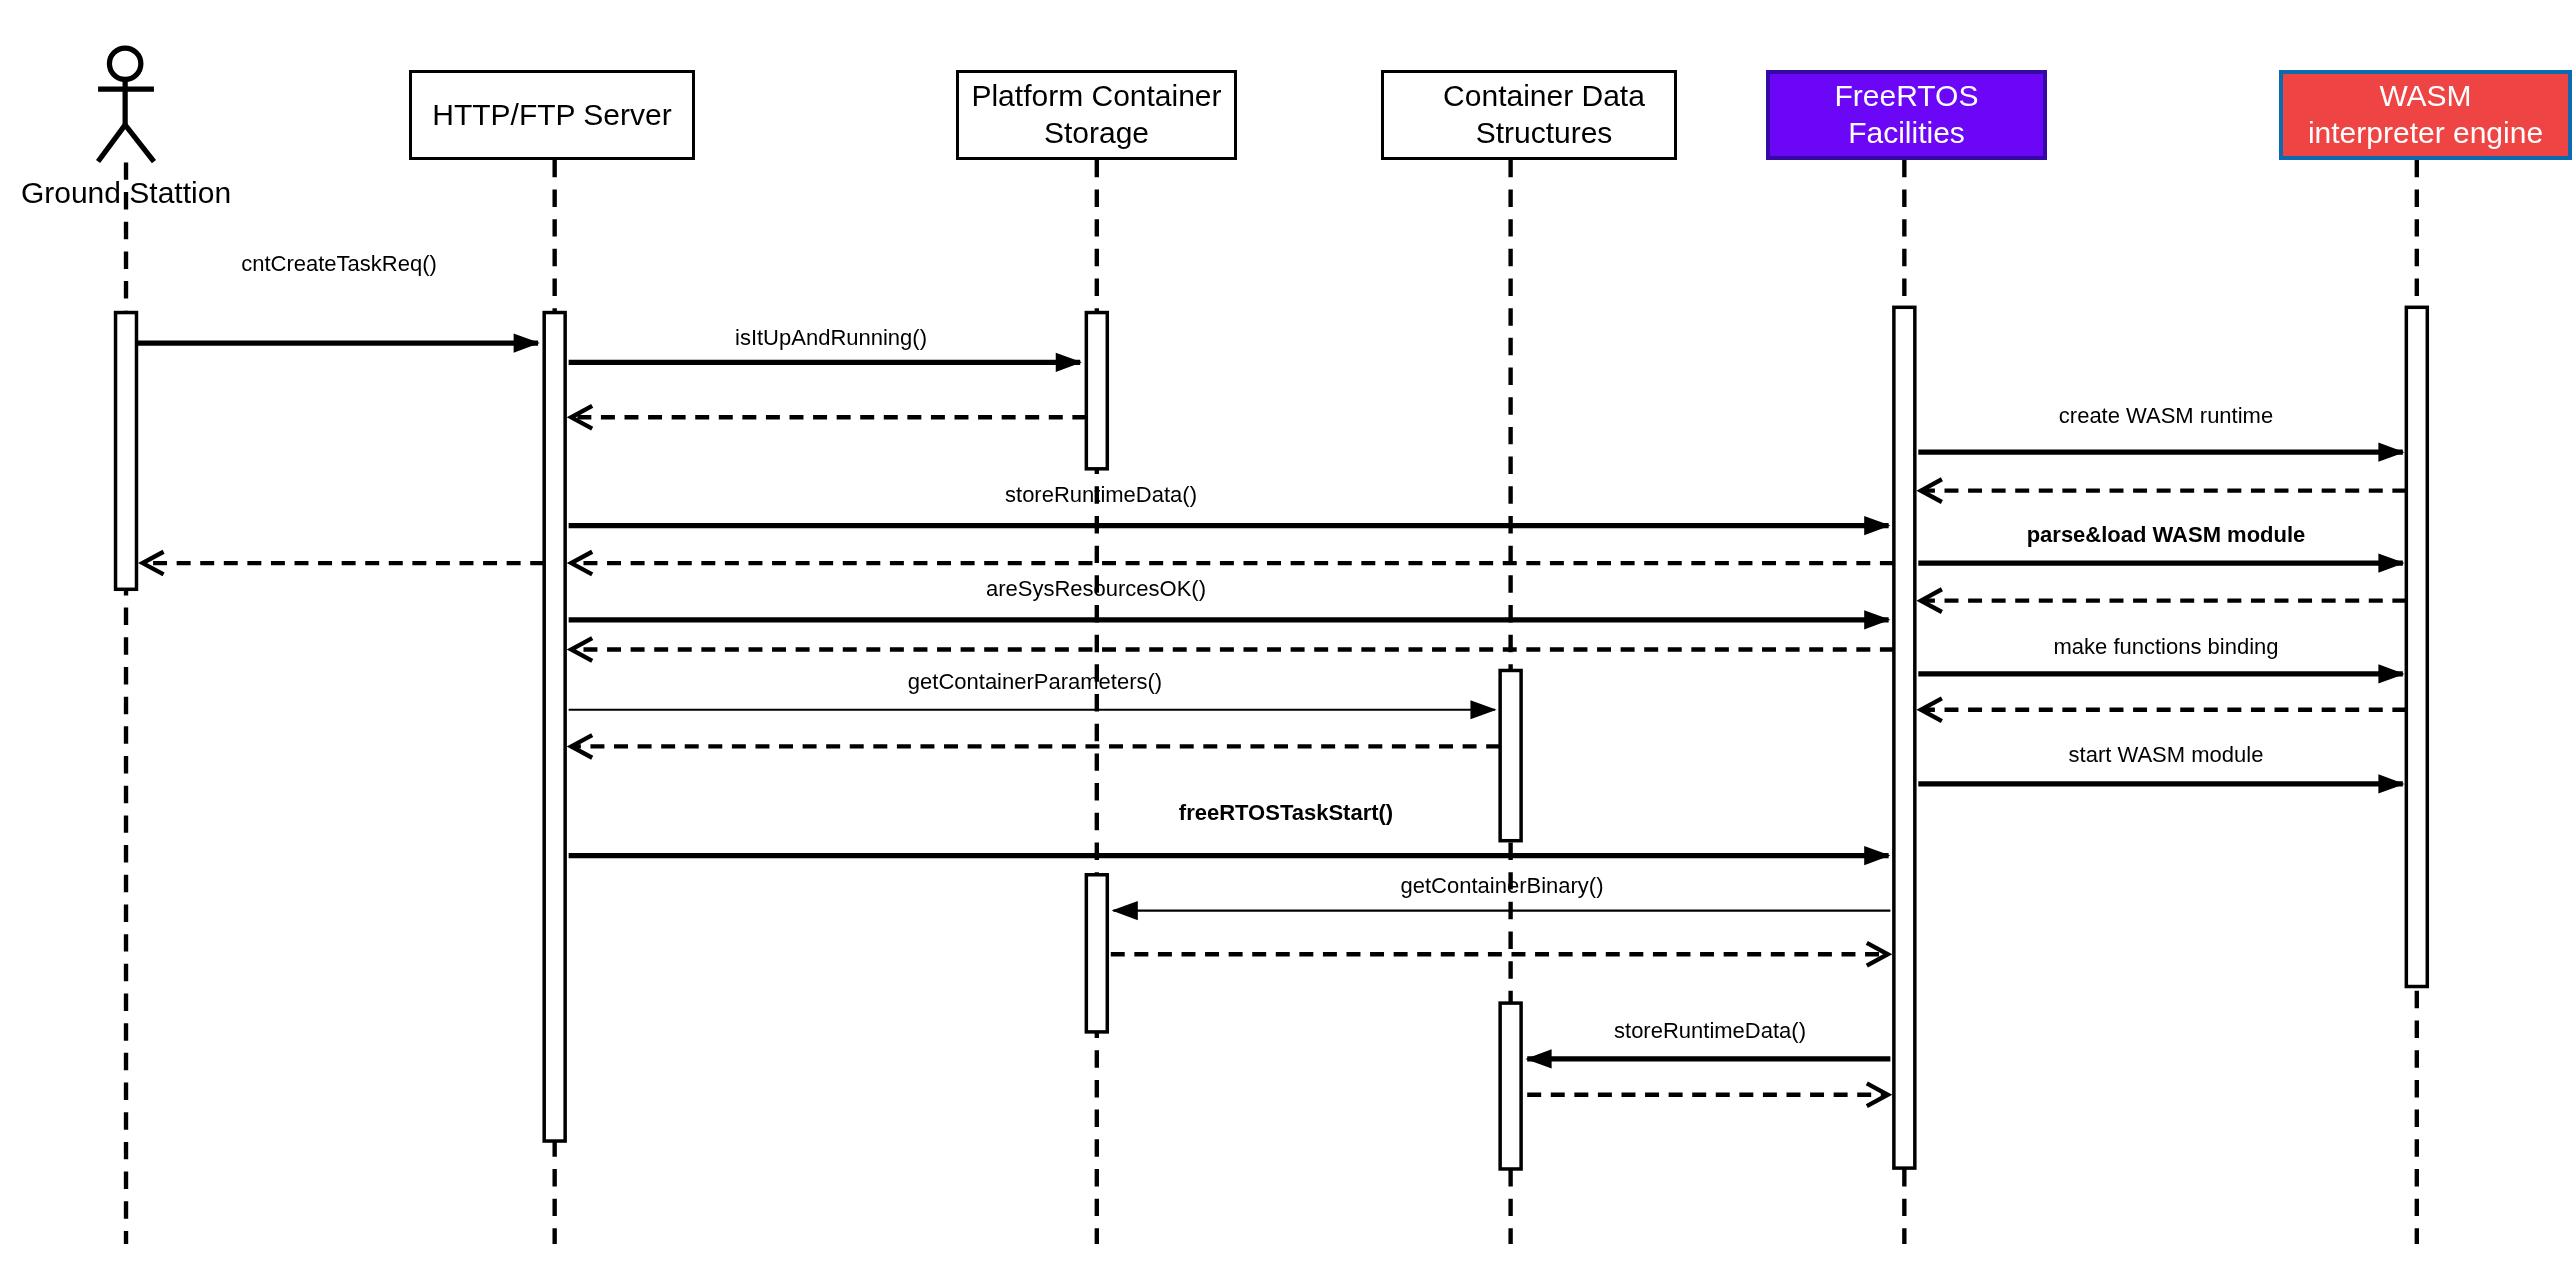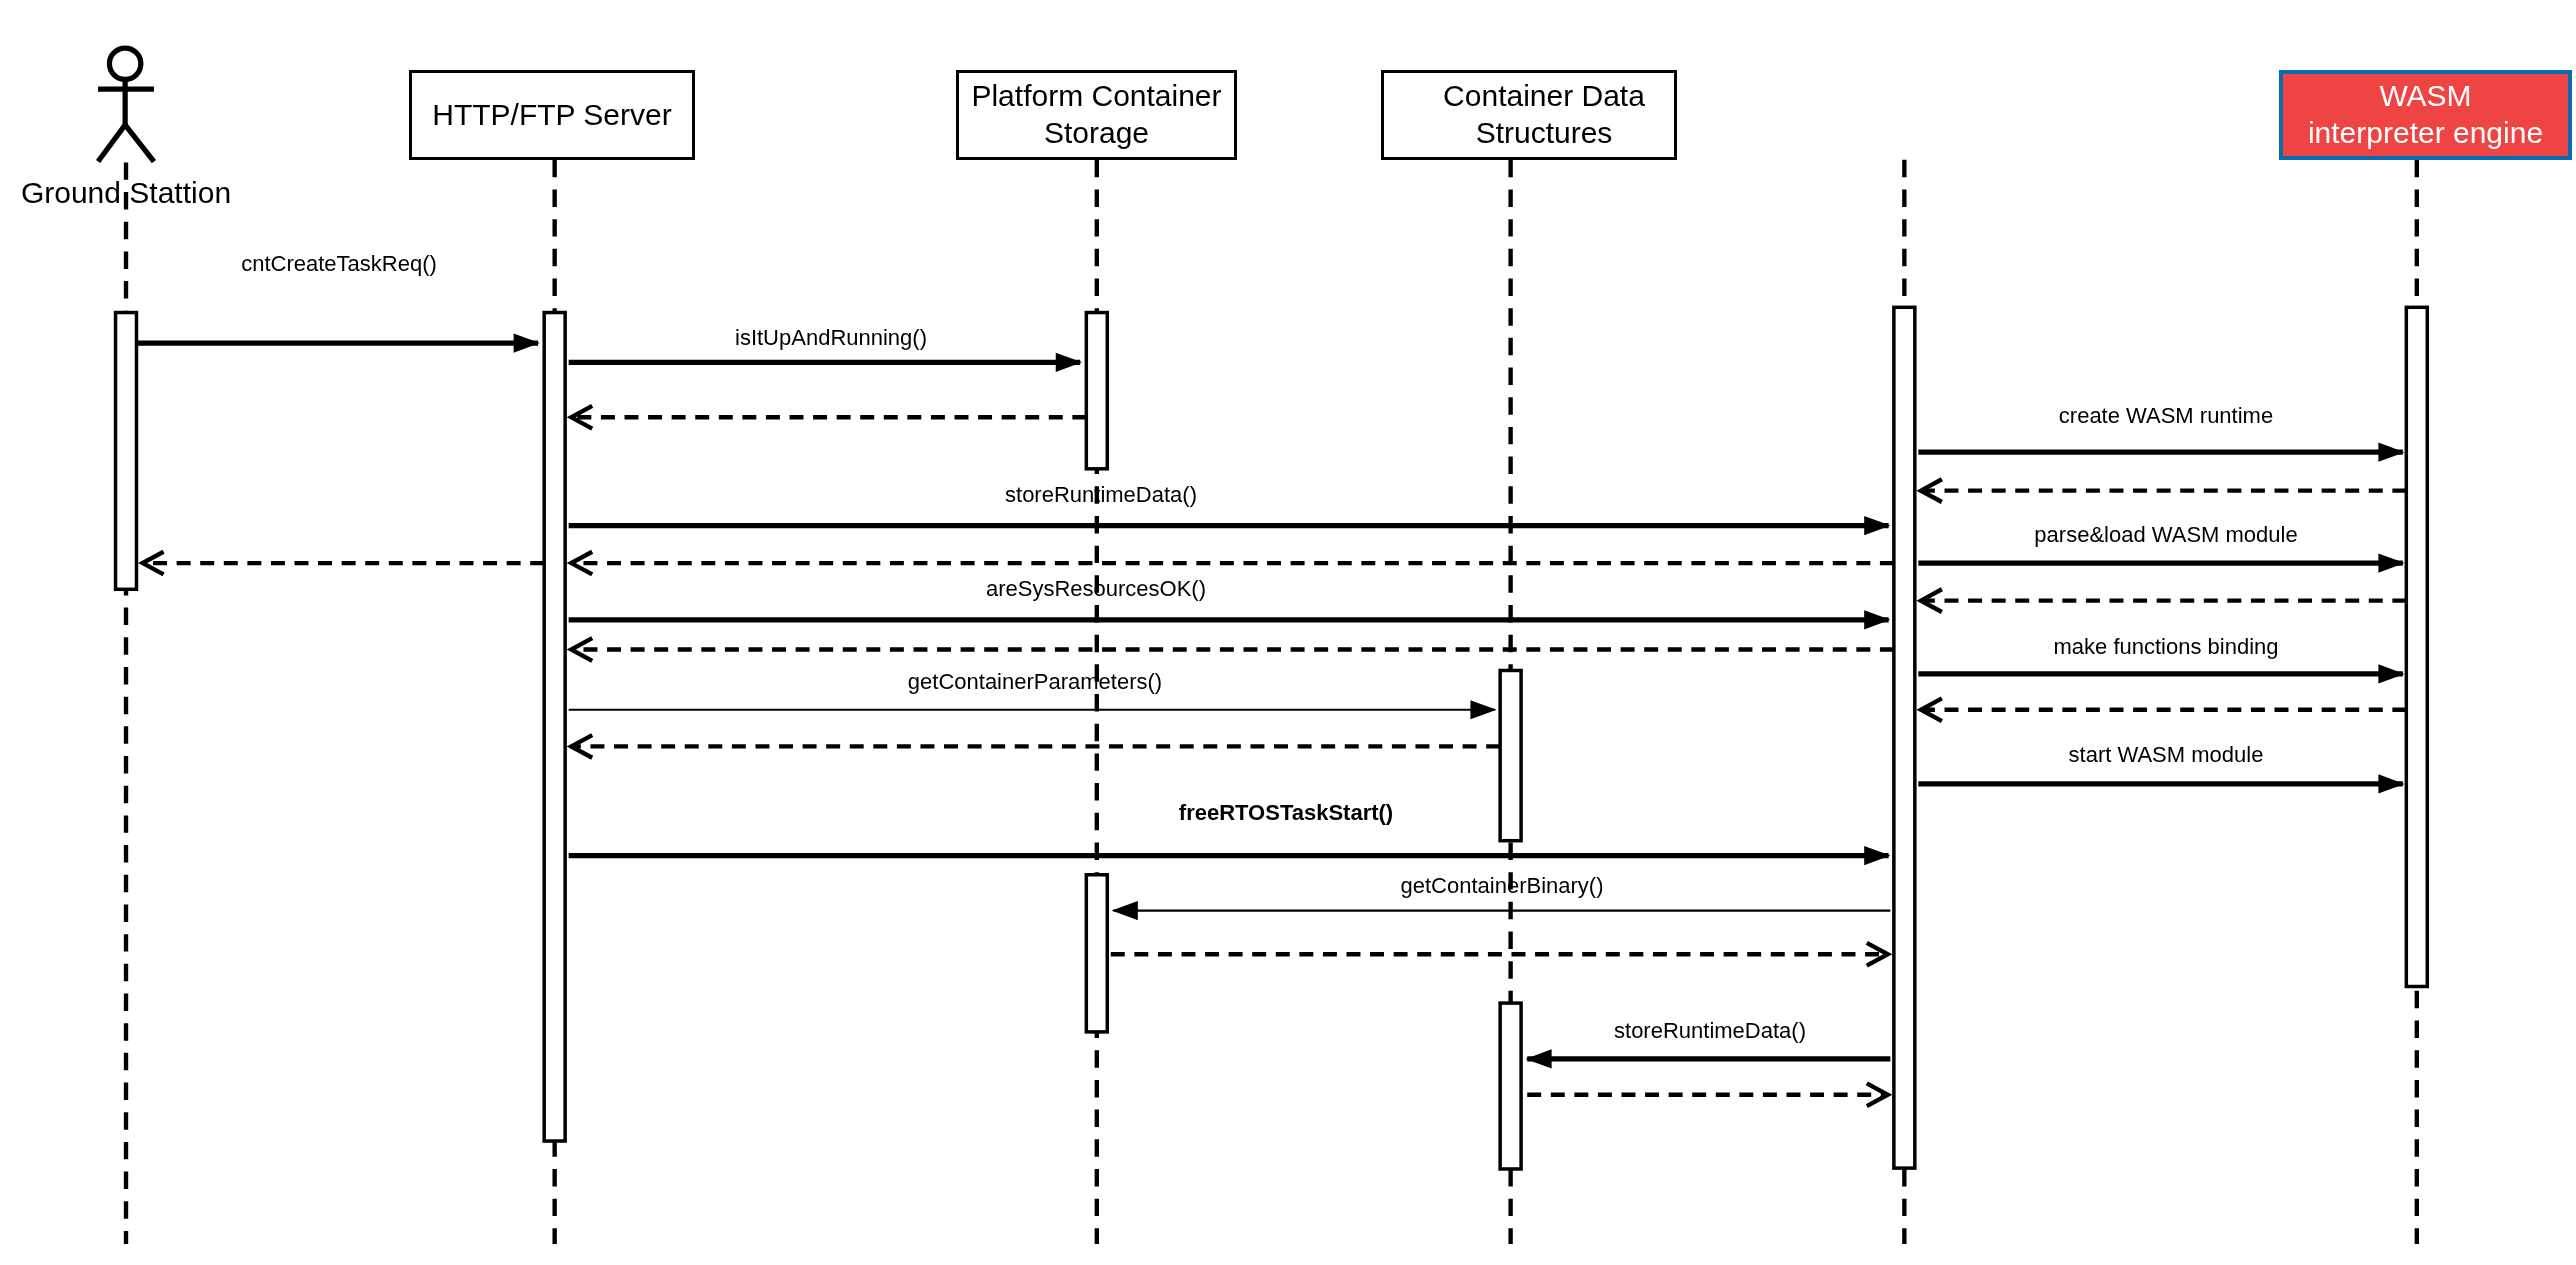--- a/index.html
+++ b/index.html
@@ -94,28 +94,30 @@
     <line class="ret" x1="1272" y1="1093" x2="2160" y2="1093" marker-end="url(#mOpen)"></line>
     <line class="ret" x1="1749" y1="1254" x2="2160" y2="1254" marker-end="url(#mOpen)"></line>
   </svg>
 
   <div class="actor-label" style="left:126px;">Ground Stattion</div>
   <div class="pbox" style="left:409px;width:286px;">HTTP/FTP Server</div>
   <div class="pbox" style="left:956px;width:281px;">Platform Container
 Storage</div>
   <div class="pbox" style="left:1381px;width:296px;padding-left:30px;">Container Data
 Structures</div>
+  <div class="pbox colored-purple" style="left:1766px;width:281px;">FreeRTOS
+Facilities</div>
   <div class="pbox colored-blue" style="left:2279px;width:293px;">WASM
 interpreter engine</div>
 
   <div class="msg" style="left:339px;top:251px;">cntCreateTaskReq()</div>
   <div class="msg" style="left:831px;top:325px;">isItUpAndRunning()</div>
   <div class="msg" style="left:2166px;top:403px;">create WASM runtime</div>
   <div class="msg" style="left:1101px;top:482px;">storeRuntimeData()</div>
-  <div class="msg" style="left:2166px;top:522px;">parse&amp;load WASM module</div>
+  <div class="msg" style="left:2166px;top:522px;font-weight:bold;">parse&amp;load WASM module</div>
   <div class="msg" style="left:1096px;top:576px;">areSysResourcesOK()</div>
   <div class="msg" style="left:2166px;top:634px;">make functions binding</div>
   <div class="msg" style="left:1035px;top:669px;">getContainerParameters()</div>
   <div class="msg" style="left:2166px;top:742px;">start WASM module</div>
   <div class="msg" style="left:1286px;top:800px;font-weight:bold;">freeRTOSTaskStart()</div>
   <div class="msg" style="left:1502px;top:873px;">getContainerBinary()</div>
   <div class="msg" style="left:1710px;top:1018px;">storeRuntimeData()</div>
 
 </div>
 

